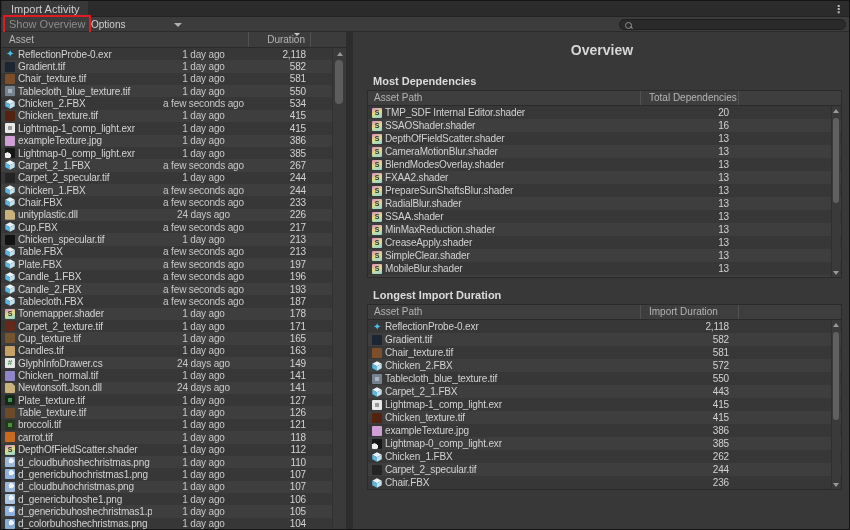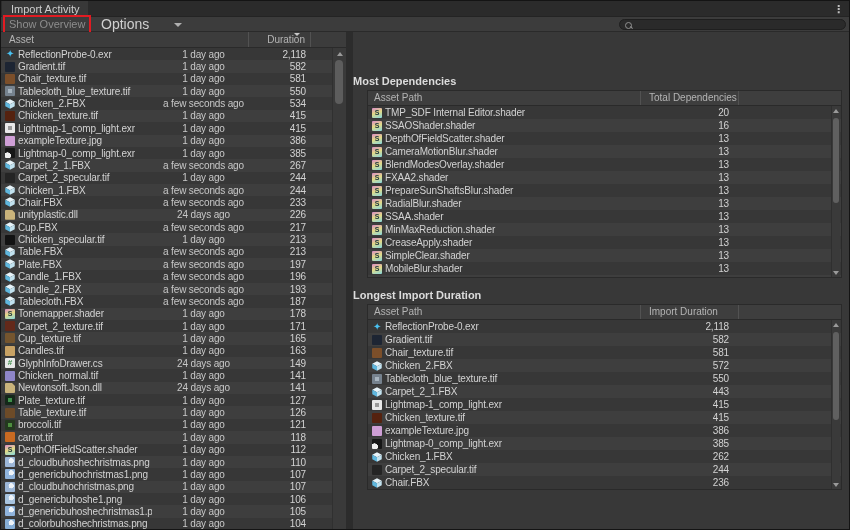--- a/index.html
+++ b/index.html
@@ -7,21 +7,21 @@
     font-family:"Liberation Sans","DejaVu Sans",sans-serif;color:#d2d2d2;
     overflow:hidden;border:1px solid #141414;box-sizing:border-box;}
   
   .tabstrip{position:absolute;left:0;top:0;width:100%;height:16px;background:#2b2b2b;border-bottom:1px solid #242424;box-sizing:border-box;}
   .tab{position:absolute;left:1px;top:0;height:16px;line-height:16px;padding:0 9px;background:#383838;color:#cecece;font-size:11px;}
   .kebab{position:absolute;right:6px;top:1px;width:10px;height:14px;line-height:14px;text-align:center;color:#bdbdbd;font-size:11px;font-weight:bold;}
   
   .toolbar{position:absolute;left:0;top:16px;width:100%;height:15px;background:#3c3c3c;border-bottom:1px solid #2a2a2a;box-sizing:border-box;}
   .btn-show-overview{position:absolute;left:8px;top:0;height:15px;line-height:15px;font-size:11px;color:#8d8d8d;}
   .annotation{position:absolute;left:2px;top:-2px;width:84px;height:17px;border:2px solid #e11b22;pointer-events:none;}
-  .dd-options{position:absolute;left:90px;top:0;height:15px;line-height:15px;font-size:14px;color:#d0d0d0;width:95px;padding-left:10px;}
+  .dd-options{position:absolute;left:90px;top:0;height:15px;line-height:15px;font-size:10px;color:#d0d0d0;width:95px;}
   .dd-caret{position:absolute;left:83px;top:6px;width:0;height:0;border-left:4px solid transparent;border-right:4px solid transparent;border-top:4px solid #b0b0b0;}
   .search{position:absolute;left:618px;top:2px;width:227px;height:11px;background:#2a2a2a;border:1px solid #1f1f1f;border-radius:7px;box-sizing:border-box;}
   .mag{position:absolute;left:5px;top:2px;width:5px;height:5px;border:1px solid #909090;border-radius:50%;}
   .mag::after{content:"";position:absolute;left:4px;top:4px;width:3px;height:1px;background:#909090;transform:rotate(45deg);}
   .search input{position:absolute;left:14px;top:0;width:205px;height:9px;background:transparent;border:none;outline:none;color:#d2d2d2;font-size:9px;font-family:inherit;}
   
   .lheader{position:absolute;left:0;top:31px;width:345px;height:16px;background:#3c3c3c;border-bottom:1px solid #2a2a2a;box-sizing:border-box;display:flex;font-size:10px;color:#b4b4b4;}
   .lh-asset{width:152px;line-height:15px;padding-left:8px;box-sizing:border-box;}
   .lh-last{width:95px;line-height:15px;padding-left:6px;border-left:1px solid #525252;box-sizing:border-box;margin-top:32px;}
   .lh-dur{width:63px;line-height:15px;text-align:right;padding-right:5px;border-left:1px solid #525252;border-right:1px solid #525252;box-sizing:border-box;position:relative;}
@@ -41,21 +41,21 @@
   .i-lm0{background:radial-gradient(circle at 25% 78%,#efefef 0 30%,#161616 33%);}
   .i-fbx{background:transparent;border-radius:0;}
   
   .lscroll{position:absolute;left:331px;top:47px;width:14px;height:483px;background:#3a3a3a;border-left:1px solid #303030;box-sizing:border-box;}
   .lscroll .up{position:absolute;left:4px;top:4px;width:0;height:0;border-left:3px solid transparent;border-right:3px solid transparent;border-bottom:4px solid #9a9a9a;}
   .lthumb{position:absolute;left:2px;top:12px;width:8px;height:44px;background:#5d5d5d;border-radius:4px;}
   .divider{position:absolute;left:345px;top:31px;width:7px;height:499px;background:#2c2c2c;}
   
   .rpanel{position:absolute;left:352px;top:31px;width:498px;height:499px;background:#383838;}
   .ov-title{position:absolute;left:0;top:10px;width:100%;text-align:center;font-size:14px;font-weight:bold;color:#d6d6d6;}
-  .sec-label{position:absolute;left:0;font-size:11px;font-weight:bold;color:#dcdcdc;}
+  .sec-label{position:absolute;left:20px;font-size:11px;font-weight:bold;color:#dcdcdc;}
   .otable{position:absolute;left:14px;width:475px;background:#8b5cf6;border:1px solid #2a2a2a;box-sizing:border-box;overflow:hidden;}
   .ohead{display:flex;height:15px;background:#3e3e3e;border-bottom:1px solid #2a2a2a;box-sizing:border-box;font-size:10px;color:#b4b4b4;}
   .oh-name{width:272px;line-height:14px;padding-left:6px;box-sizing:border-box;}
   .oh-val{width:99px;line-height:14px;padding-left:8px;border-left:1px solid #525252;border-right:1px solid #525252;box-sizing:border-box;}
   .obody{position:relative;overflow:hidden;}
   .orow{display:flex;align-items:center;height:13px;font-size:10px;letter-spacing:-0.15px;white-space:nowrap;}
   .orow.a{background:#373737;} .orow.b{background:#3e3e3e;}
   .o-name{width:257px;overflow:hidden;}
   .o-val{width:99px;text-align:right;padding-right:12px;box-sizing:border-box;}
   .oscroll{position:absolute;right:1px;top:15px;width:9px;background:#3a3a3a;border-left:1px solid #2f2f2f;box-sizing:border-box;}
@@ -393,20 +393,21 @@
     </div>
 
   <div class="lscroll">
     <span class="up"></span>
     <span class="lthumb"></span>
   </div>
 
   <div class="divider"></div>
 
   <div class="rpanel">
+    <div class="ov-title">Overview</div>
 
     <div class="sec-label" style="top:43px">Most Dependencies</div>
     <div class="otable" style="top:58px;height:188px">
       <div class="ohead">
         <div class="oh-name">Asset Path</div>
         <div class="oh-val">Total Dependencies</div>
       </div>
       <div class="obody" style="height:172px">
           <div class="orow a">
             <span class="icn i-shader">S</span>

